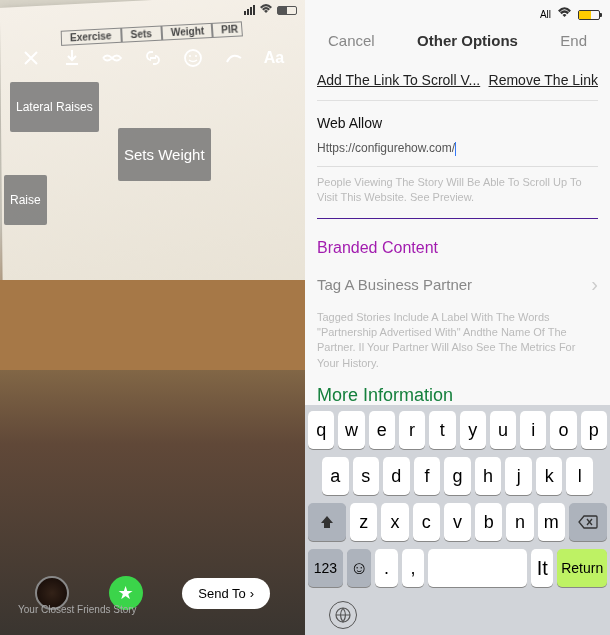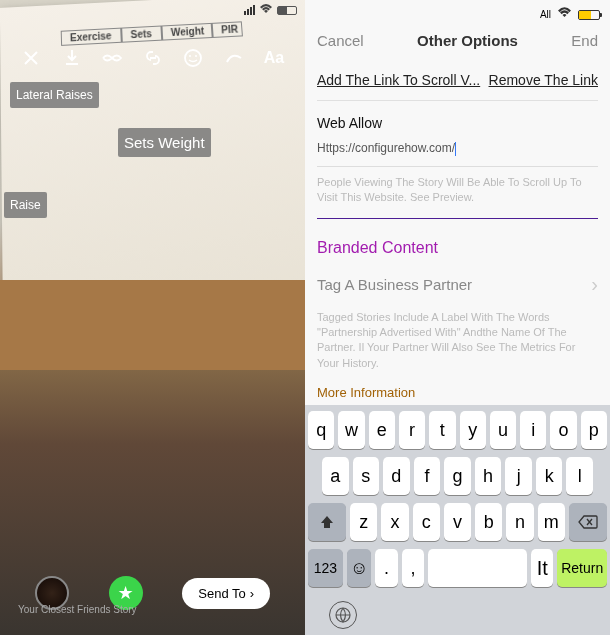--- a/index.html
+++ b/index.html
@@ -7,50 +7,50 @@
     
     .left-pane { width: 305px; height: 635px; background: #000; position: relative; overflow: hidden; }
     .photo-bg { position: absolute; inset: 0; background: linear-gradient(180deg, #d8d4c8 0%, #e0dcd0 35%, #b89570 50%, #8b6f4a 55%, #604838 70%, #3a3530 100%); }
     .paper { position: absolute; top: 0; left: 0; right: 0; height: 280px; background: linear-gradient(175deg, #f5f0e8 0%, #e8e2d5 100%); transform: perspective(500px) rotateX(8deg) rotateZ(-3deg); transform-origin: top; box-shadow: 0 4px 10px rgba(0,0,0,0.3); }
     .cork { position: absolute; top: 280px; left: 0; right: 0; height: 90px; background: #a67847; }
     .status-bar-l { position: absolute; top: 4px; right: 8px; display: flex; gap: 4px; align-items: center; color: #fff; font-size: 11px; }
     .sig-bars { display: flex; gap: 1px; align-items: flex-end; }
     .sig-bars span { width: 2px; background: #333; }
     .top-tools { position: absolute; top: 45px; left: 18px; right: 18px; display: flex; justify-content: space-between; align-items: center; }
     .tool-icon { width: 26px; height: 26px; display: flex; align-items: center; justify-content: center; }
-    .badge-text { position: absolute; background: rgba(120,120,120,0.85); color: #fff; font-size: 12px; padding: 6px 6px; border-radius: 2px; }
+    .badge-text { position: absolute; background: rgba(120,120,120,0.85); color: #fff; font-size: 12px; padding: 18px 6px; border-radius: 2px; }
     .hdr-row { position: absolute; top: 28px; left: 10px; display: flex; font-size: 10px; color: #444; }
     .hdr-cell { border: 1px solid #888; padding: 1px 8px; font-weight: bold; background: rgba(240,237,228,0.7); }
     .bottom-bar { position: absolute; bottom: 25px; left: 0; right: 0; display: flex; align-items: center; justify-content: space-around; padding: 0 15px; }
     .avatar-ring { width: 34px; height: 34px; border-radius: 50%; border: 2px solid #888; background: radial-gradient(circle, #332218, #110805); }
     .star-btn { width: 34px; height: 34px; border-radius: 50%; background: #3bd44a; display: flex; align-items: center; justify-content: center; color: #fff; font-size: 18px; }
     .send-pill { background: #fff; color: #000; border-radius: 20px; padding: 8px 16px; display: flex; align-items: center; gap: 4px; font-size: 13px; font-weight: 500; }
     .caption { position: absolute; bottom: 20px; left: 18px; font-size: 10px; color: #aaa; }
     
     .right-pane { width: 305px; height: 635px; background: #f8f8f8; display: flex; flex-direction: column; position: relative; }
     .status-bar-r { height: 20px; display: flex; justify-content: flex-end; align-items: flex-end; padding: 2px 10px 0; gap: 6px; font-size: 10px; }
     .batt { width: 22px; height: 10px; border: 1px solid #333; border-radius: 2px; position: relative; }
     .batt::after { content: ''; position: absolute; right: -3px; top: 2px; width: 2px; height: 4px; background: #333; border-radius: 0 1px 1px 0; }
     .batt-fill { width: 60%; height: 100%; background: #ffcc00; }
-    .nav-bar { height: 40px; display: flex; align-items: center; justify-content: space-between; padding: 0 12px; font-size: 15px; }
+    .nav-bar { height: 40px; display: flex; align-items: center; justify-content: space-between; padding: 0 23px; font-size: 15px; }
     .nav-left, .nav-right { color: #888; }
     .nav-title { font-weight: 600; color: #333; }
     .content { flex: 1; overflow: hidden; padding: 0 12px; }
     .row-split { display: flex; justify-content: space-between; font-size: 14px; color: #222; padding: 12px 0; border-bottom: 1px solid #e0e0e0; text-decoration: underline; }
     .sec-label { font-size: 14px; color: #111; padding: 14px 0 6px; }
     .url-field { font-size: 12px; color: #555; padding: 4px 0 10px; border-bottom: 1px solid #ddd; position: relative; }
     .cursor { display: inline-block; width: 1px; height: 14px; background: #3478f6; vertical-align: middle; animation: blink 1s infinite; }
     @keyframes blink { 50% { opacity: 0; } }
     .help-text { font-size: 11px; color: #bbb; padding: 8px 0 12px; line-height: 1.4; }
     .sec-header { font-size: 16px; color: #a21caf; padding: 20px 0 10px; border-top: 1px solid #4c1d95; }
     .tag-row { display: flex; justify-content: space-between; align-items: center; font-size: 15px; color: #888; padding: 6px 0; }
     .chev { color: #ccc; font-size: 20px; }
     .toggle-row { display: flex; justify-content: space-between; align-items: center; padding: 6px 0; }
     .toggle-text { font-size: 14px; color: #777; flex: 1; line-height: 1.3; }
-    .more-info { font-size: 13px; color: #a16207; padding: 2px 0 6px; }
+    .more-info { font-size: 18px; color: #15803d; padding: 2px 0 6px; }
     
     .keyboard { background: #d1d4d9; padding: 6px 3px 4px; }
     .key-row { display: flex; gap: 4px; margin-bottom: 8px; justify-content: center; }
     .key { background: #fff; border-radius: 5px; box-shadow: 0 1px 0 #888; height: 38px; display: flex; align-items: center; justify-content: center; font-size: 18px; color: #000; flex: 1; min-width: 0; }
     .key-wide { flex: 1.4; }
     .key-special { background: #adb3bc; }
     .key-space { flex: 4; }
     .key-return { flex: 2; background: #bef264; font-size: 14px; }
     .key-123 { flex: 1.4; background: #adb3bc; font-size: 14px; }
     .bottom-row { display: flex; padding: 6px 3px 2px; }
@@ -121,21 +121,21 @@
     <div class="tool-icon">
         <svg width="20" height="20" viewBox="0 0 20 20">
           <path d="M3 14 Q8 4 17 10" stroke="#fff" stroke-width="2" fill="none"></path>
         </svg>
       </div>
     <div class="tool-icon" style="color:#fff;font-size:16px;font-weight:600">Aa</div>
   </div>
 
   <div class="badge-text" style="top:82px;left:10px">Lateral Raises</div>
   <div class="badge-text" style="top:128px;left:118px;font-size:15px">Sets Weight</div>
-  <div class="badge-text" style="top:192px;left:4px">Raise</div>
+  <div class="badge-text" style="top:175px;left:4px">Raise</div>
 
   <div class="bottom-bar">
     <div class="avatar-ring"></div>
     <div class="star-btn">★</div>
     <div class="send-pill">
       <span>Send To</span>
       <span>›</span>
     </div>
   </div>
   <div class="caption">Your Closest Friends Story</div>

